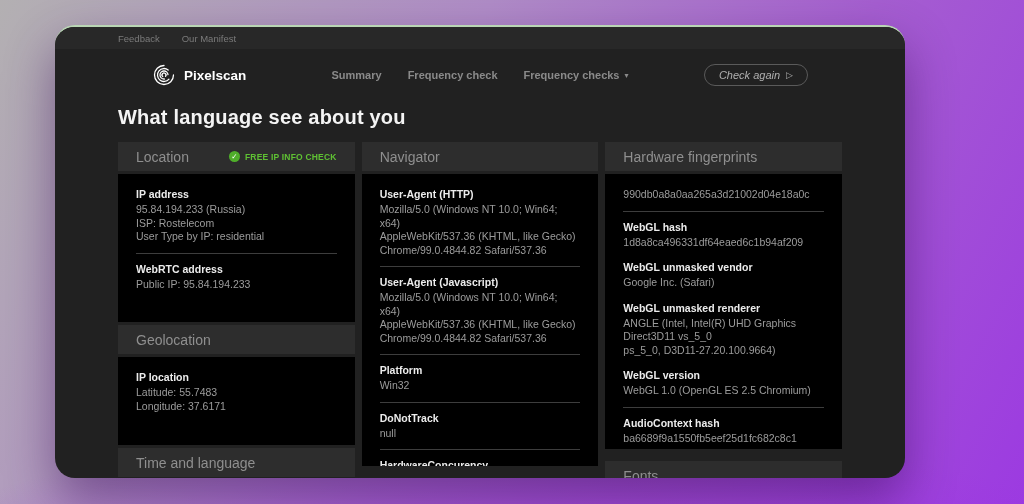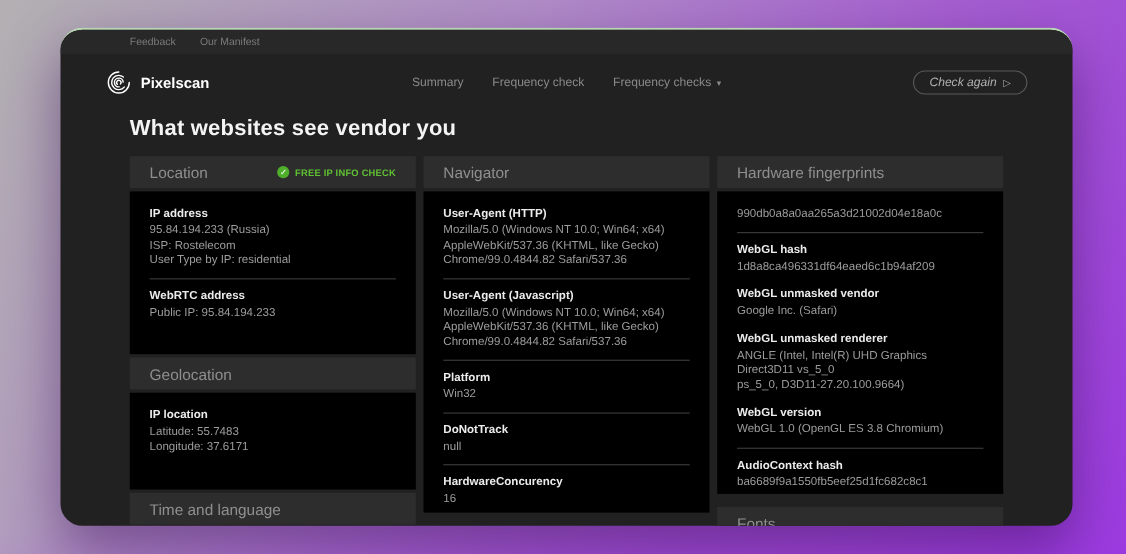--- a/index.html
+++ b/index.html
@@ -8,34 +8,34 @@
     font-family: "Liberation Sans", "DejaVu Sans", sans-serif;
     background: linear-gradient(118deg, #b3b0b2 0%, #b08cc7 38%, #a55ed0 68%, #9c3ae1 100%);
     position: relative;
   }
   body::after {
     content:""; position:absolute; left:0; right:0; bottom:0; height:160px;
     background: radial-gradient(ellipse 90% 120% at 50% 130%, rgba(158,42,230,.55), rgba(158,42,230,0) 65%);
     pointer-events:none;
   }
   .window {
-    position:absolute; left:55px; top:25px; width:920px; height:453px;
+    position:absolute; left:55px; top:25px; width:850px; height:453px;
     background:#212121; border-radius:20px; overflow:hidden;
     border-top:2px solid #b9d6b4;
     box-shadow:0 22px 50px rgba(45,0,75,.45);
     z-index:2;
   }
   .topbar {
     height:22px; background:#282828; display:flex; align-items:center;
     gap:22px; padding:0 63px; font-size:9.5px; color:#7b7b7b;
   }
   .topbar a { color:#7b7b7b; text-decoration:none; cursor:pointer; }
-  .header-row { display:flex; align-items:center; padding:0 41px; height:40px; margin-top:6px; position:relative; }
+  .header-row { display:flex; align-items:center; padding:0 97px; height:40px; margin-top:6px; position:relative; }
   .brand { display:flex; align-items:center; gap:8px; font-weight:bold; font-size:13.5px; color:#ffffff; cursor:pointer; }
-  .main-nav { position:absolute; left:50%; transform:translateX(-50%); display:flex; gap:26px; align-items:center; font-size:11px; color:#8a8a8a; }
+  .main-nav { position:absolute; left:50%; transform:translateX(-50%); display:flex; gap:26px; align-items:center; font-size:11px; color:#8a8a8a;font-weight:bold; }
   .main-nav .nav-item { cursor:pointer; display:flex; align-items:center; gap:5px; white-space:nowrap; }
   .chev { font-size:8px; color:#8a8a8a; }
   .check-btn {
     margin-left:auto; border:1px solid #5a5a5a; border-radius:13px; background:transparent;
     color:#b0b0b0; font-size:11px; padding:4px 14px; display:flex; align-items:center; gap:6px;
     font-family:inherit; cursor:pointer;font-style:italic;
   }
   .check-btn .play { font-size:9px; }
   .page-title { padding:0 63px; margin-top:8px; font-size:20px; font-weight:700; color:#f4f4f4; line-height:28px; letter-spacing:.2px; }
   .columns { display:flex; gap:7px; padding:0 63px; margin-top:11px; }
@@ -87,21 +87,21 @@
         <span>Frequency checks</span>
         <span class="chev">▾</span>
       </span>
     </div>
     <button class="check-btn">
       <span>Check again</span>
       <span class="play">▷</span>
     </button>
   </div>
 
-  <div class="page-title">What websites see vendor you</div>
+  <div class="page-title">What language see about you</div>
 
   <div class="columns">
 
     <div class="col">
       <div class="panel-header">
         <span>Location</span>
         <span class="badge">
           <span class="check-icon">✓</span>
           <span>FREE IP INFO CHECK</span>
         </span>
@@ -187,21 +187,21 @@
           <div class="sec-label">WebGL unmasked vendor</div>
           <div class="sec-line">Google Inc. (Safari)</div>
         </div>
         <div class="sec">
           <div class="sec-label">WebGL unmasked renderer</div>
           <div class="sec-line">ANGLE (Intel, Intel(R) UHD Graphics Direct3D11 vs_5_0</div>
           <div class="sec-line">ps_5_0, D3D11-27.20.100.9664)</div>
         </div>
         <div class="sec">
           <div class="sec-label">WebGL version</div>
-          <div class="sec-line">WebGL 1.0 (OpenGL ES 3.8 Chromium)</div>
+          <div class="sec-line">WebGL 1.0 (OpenGL ES 2.5 Chromium)</div>
         </div>
         <div class="divider"></div>
         <div class="sec">
           <div class="sec-label">AudioContext hash</div>
           <div class="sec-line">ba6689f9a1550fb5eef25d1fc682c8c1</div>
         </div>
       </div>
       <div class="panel-header">
         <span>Fonts</span>
       </div>

